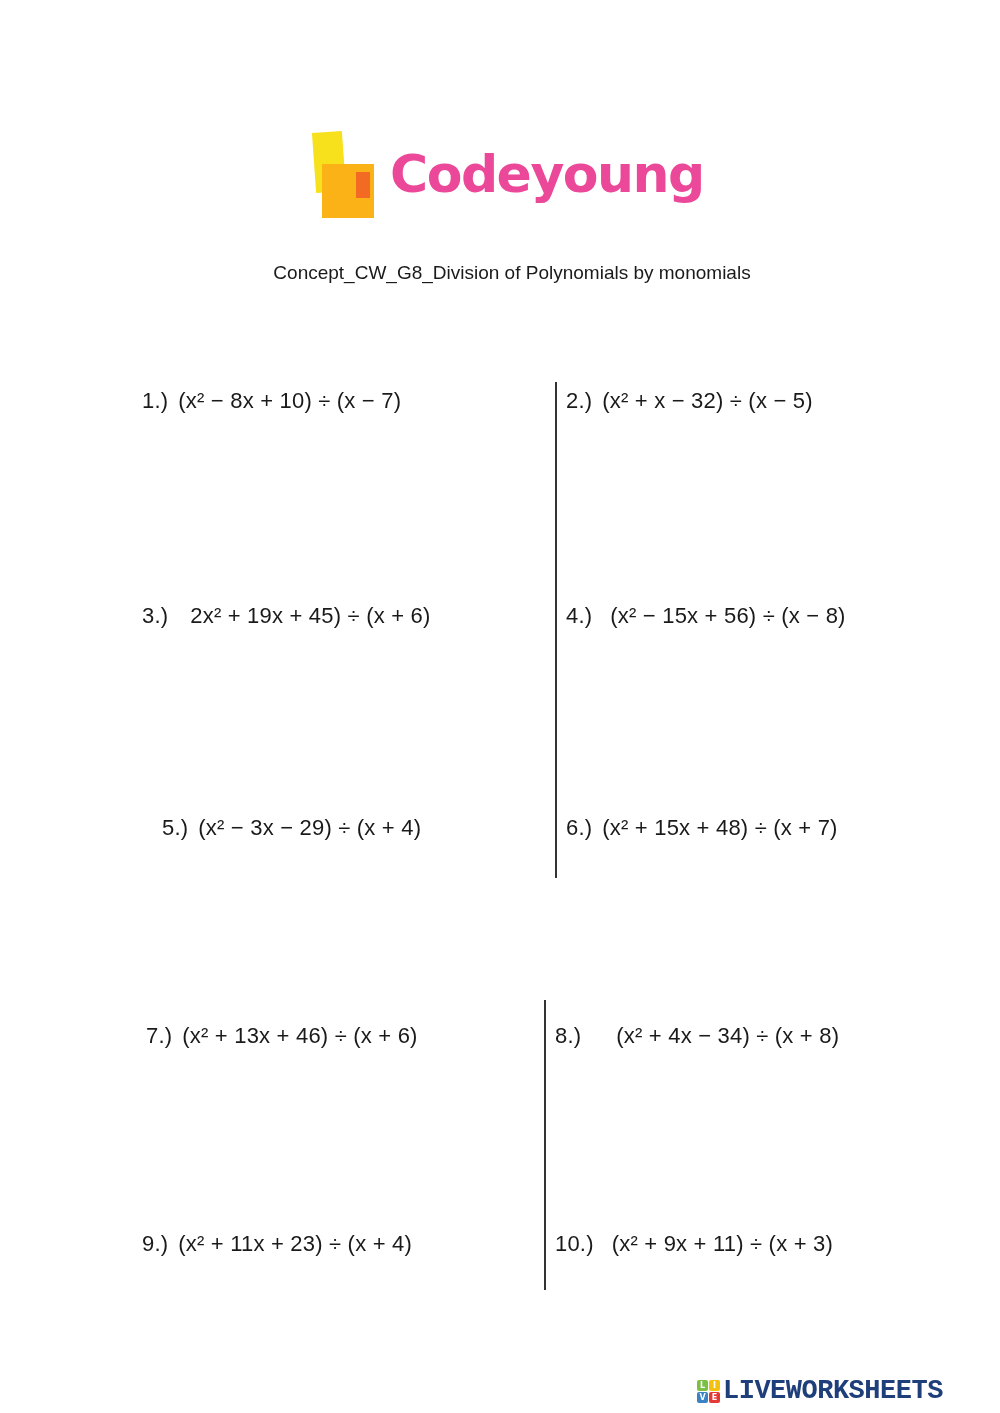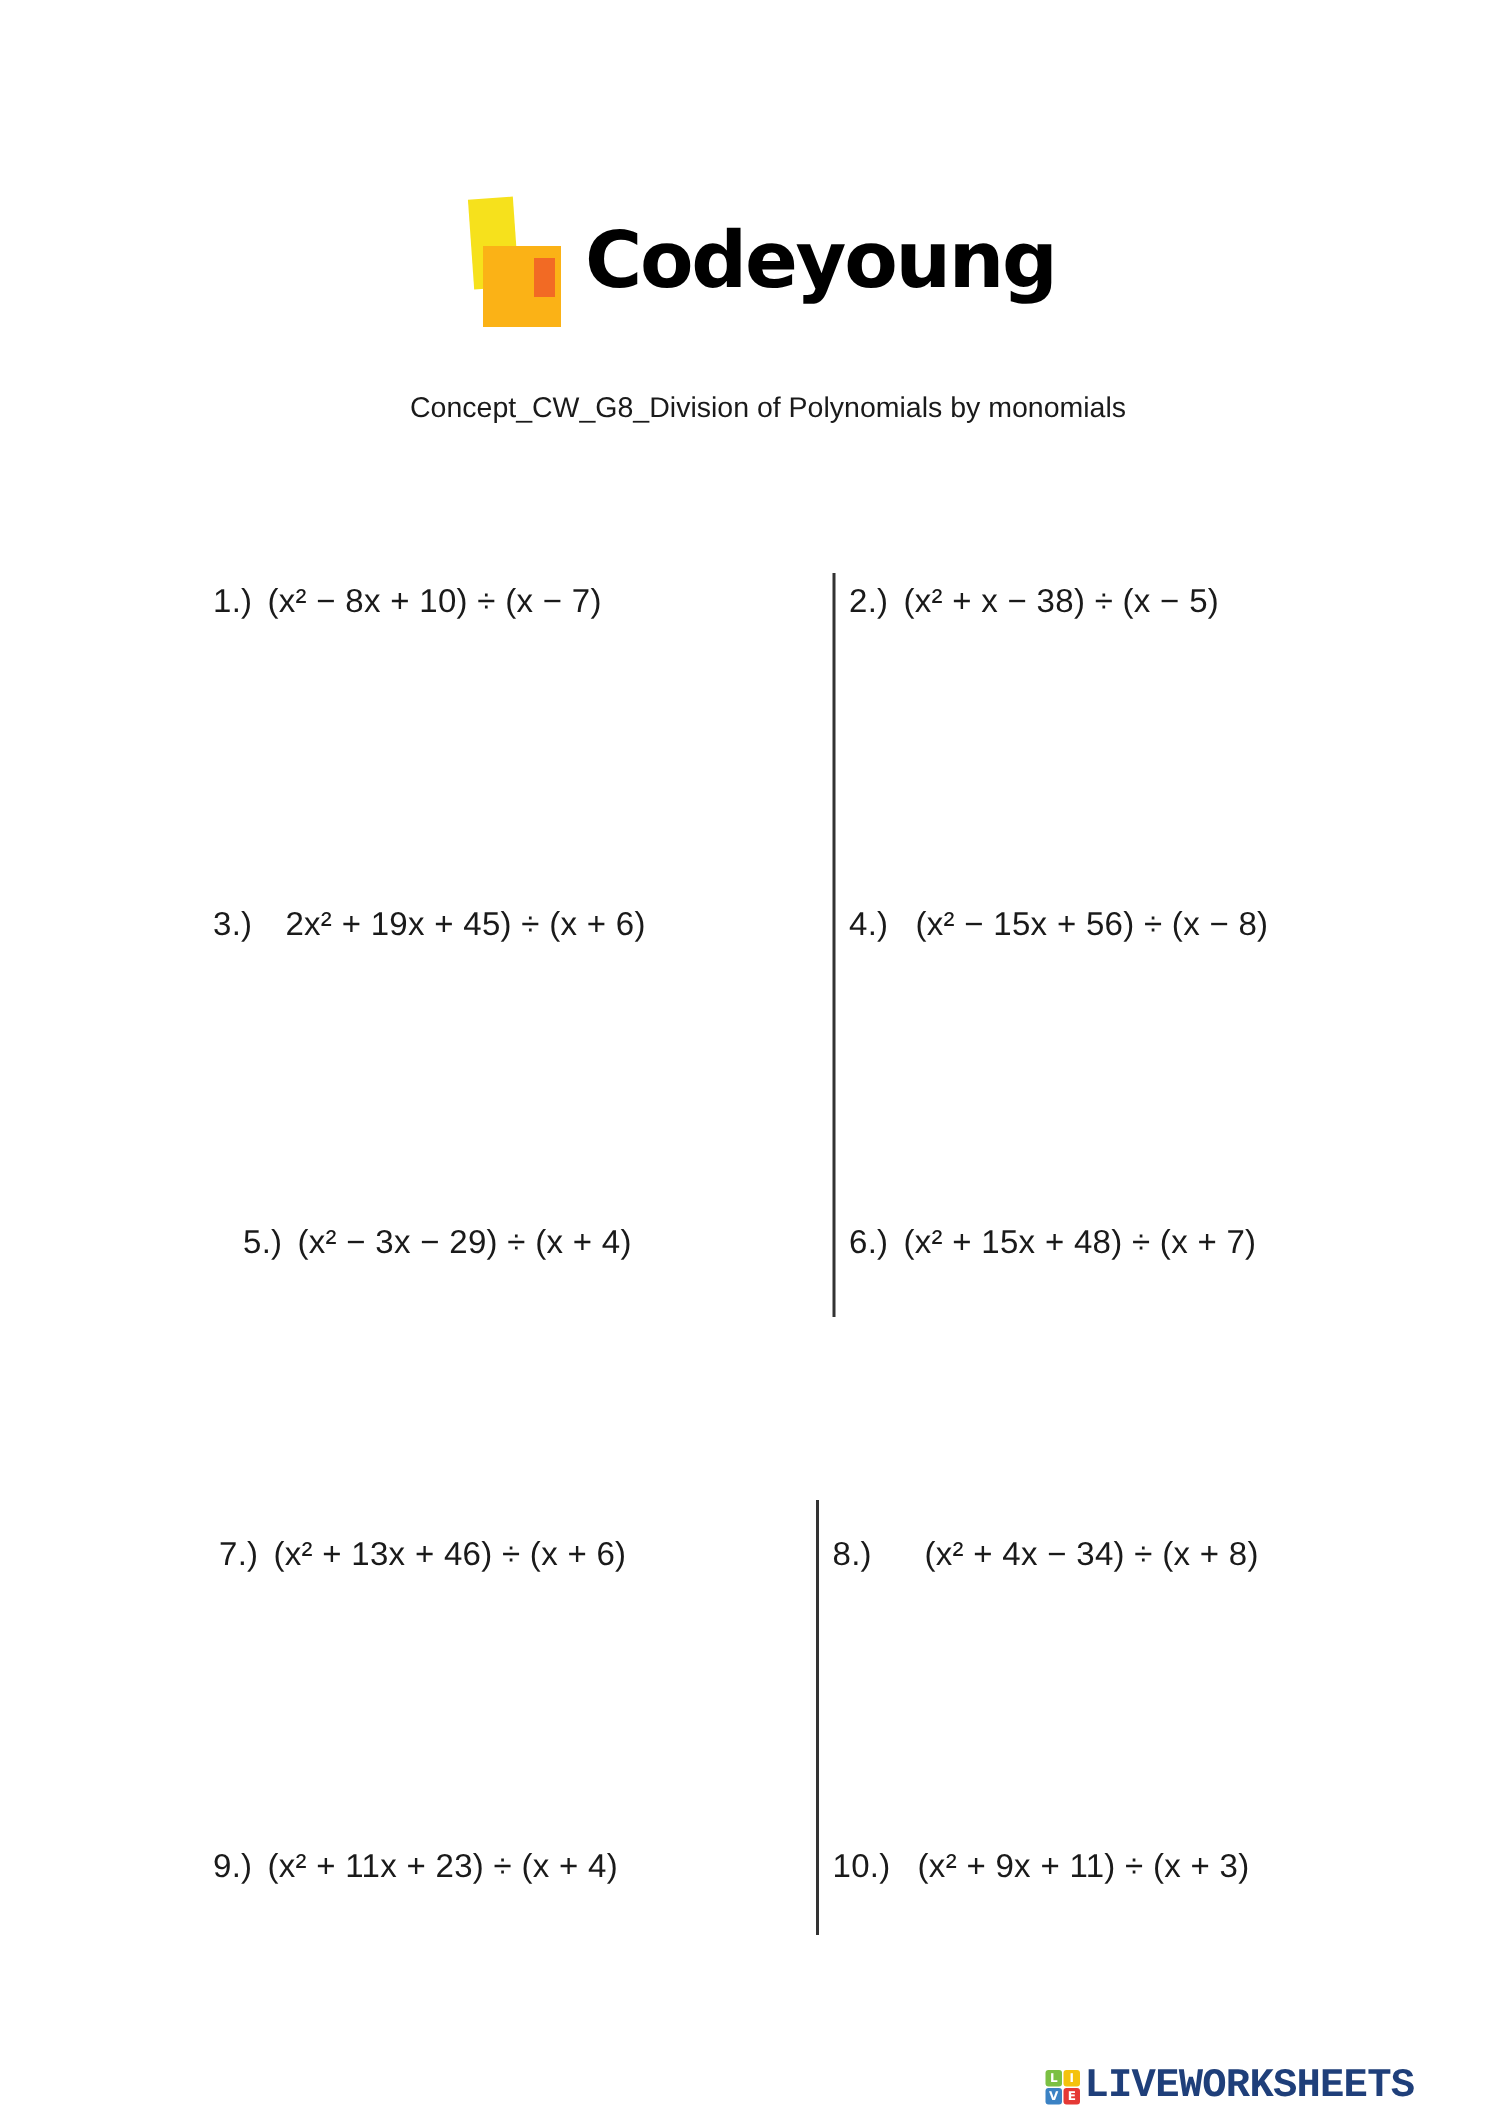--- a/index.html
+++ b/index.html
@@ -5,21 +5,21 @@
   html, body { margin:0; padding:0; background:#ffffff; }
   body { width:1000px; height:1413px; position:relative; overflow:hidden;
          font-family:"DejaVu Sans", sans-serif; color:#111; }
 
   .logo { position:absolute; left:312px; top:128px; width:390px; height:100px; }
   .logo-mark { position:absolute; left:0; top:0; width:66px; height:92px; }
   .lm-yellow { position:absolute; left:2px; top:4px; width:30px; height:60px; background:#f6e11c; transform:rotate(-4deg); }
   .lm-orange { position:absolute; left:10px; top:36px; width:52px; height:54px; background:#fbb216; }
   .lm-red { position:absolute; left:44px; top:44px; width:14px; height:26px; background:#f26a24; }
   .logo-text { position:absolute; left:78px; top:16px; font-family:"DejaVu Sans", sans-serif;
-               font-size:52px; font-weight:bold; letter-spacing:-1.5px; color:#000000; line-height:60px; }
+               font-size:52px; font-weight:bold; letter-spacing:-1.5px; color:#ec4899; line-height:60px; }
 
   .doc-title { position:absolute; left:12px; width:1000px; top:262px; text-align:center;
                font-family:"Liberation Sans", sans-serif; font-size:19px; color:#1a1a1a; }
 
   .problem { position:absolute; font-family:"Liberation Sans", sans-serif; font-size:22px;
              color:#1a1a1a; white-space:nowrap; letter-spacing:0.2px; }
   .problem .num { display:inline-block; }
   .problem .expr { display:inline-block; margin-left:10px; }
 
   .divider { position:absolute; width:2px; background:#333; }
@@ -44,21 +44,21 @@
   </div>
   <div class="logo-text">Codeyoung</div>
 </div>
 
 <div class="doc-title">Concept_CW_G8_Division of Polynomials by monomials</div>
 
 <div class="problem" style="left:142px; top:388px;">
   <span class="num">1.)</span><span class="expr">(x² − 8x + 10) ÷ (x − 7)</span>
 </div>
 <div class="problem" style="left:566px; top:388px;">
-  <span class="num">2.)</span><span class="expr">(x² + x − 38) ÷ (x − 5)</span>
+  <span class="num">2.)</span><span class="expr">(x² + x − 32) ÷ (x − 5)</span>
 </div>
 
 <div class="problem" style="left:142px; top:603px;">
   <span class="num">3.)</span><span class="expr" style="margin-left:22px">2x² + 19x + 45) ÷ (x + 6)</span>
 </div>
 <div class="problem" style="left:566px; top:603px;">
   <span class="num">4.)</span><span class="expr" style="margin-left:18px">(x² − 15x + 56) ÷ (x − 8)</span>
 </div>
 
 <div class="problem" style="left:142px; top:815px;margin-left:20px;">

